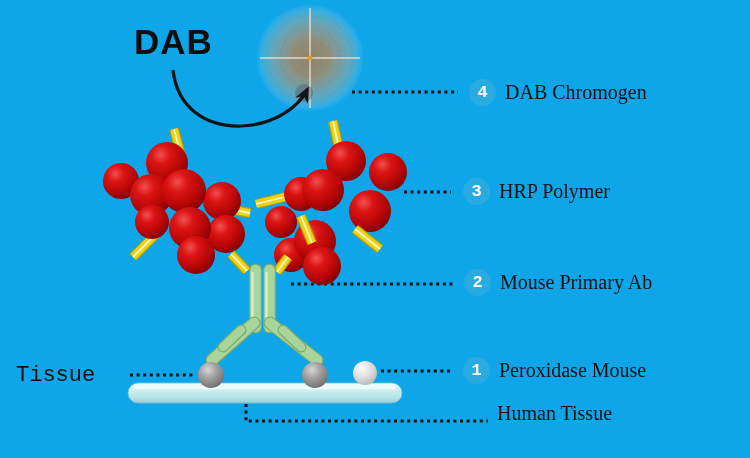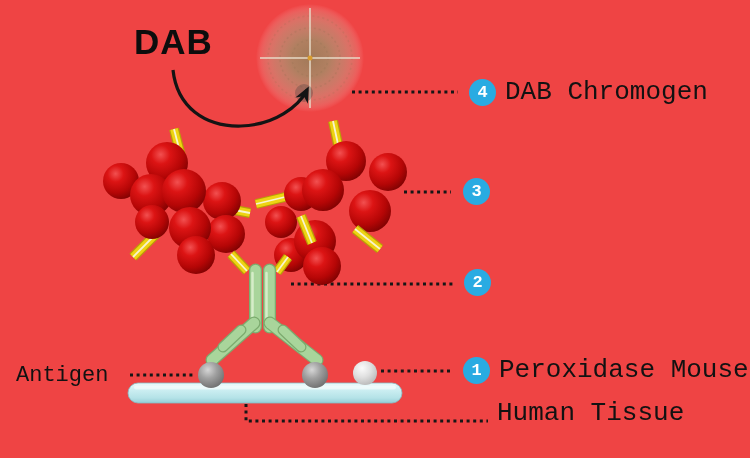--- a/index.html
+++ b/index.html
@@ -1,35 +1,35 @@
 <!DOCTYPE html>
 <html style="--badge: #29ABE2; --polymer-red: #D61010; --linker-yellow: #EFD215; --antibody-green: #A9D59B; --tissue-blue: #C9EEF1; --chromogen-brown: #A6906E; --antigen-gray: #9A9A9A;"><head>
 <meta charset="utf-8">
 <style>
   html,body{margin:0;padding:0;background:#fff;}
   .stage{
-    position:relative;width:750px;height:458px;background:#ef4444;overflow:hidden;
+    position:relative;width:750px;height:458px;background:#0ea5e9;overflow:hidden;
     font-family:"Liberation Mono",monospace;
   }
   .stage svg{position:absolute;left:0;top:0;}
   .dab-title{
     position:absolute;left:134px;top:22px;
     font-family:"Liberation Sans",sans-serif;font-weight:700;font-size:35px;
     letter-spacing:1px;color:#0d0d0d;
   }
   .legend-row{position:absolute;display:flex;gap:9px;align-items:flex-start;}
   .badge{
     width:27px;height:27px;border-radius:50%;
     background:var(--badge,#29ABE2);color:#ffffff;
     font-family:"Liberation Mono",monospace;font-weight:700;font-size:17px;
     display:flex;align-items:center;justify-content:center;flex:0 0 27px;
   }
   .lbl{
-    font-size:26px;line-height:27px;color:#121212;white-space:nowrap;
-    font-family:Liberation Mono, monospace;
+    font-size:20px;line-height:27px;color:#121212;white-space:nowrap;
+    font-family:Liberation Serif, serif;
   }
   .lbl.two-line div{line-height:26px;}
   .antigen-lbl{position:absolute;left:16px;top:362px;font-size:22px;line-height:27px;color:#121212;}
   #row4{left:469px;top:79px;}
   #row3{left:463px;top:178px;}
   #row2{left:464px;top:269px;}
   #row1{left:463px;top:357px;}
   #rowT{left:497px;top:400px;}
 </style>
 </head>
@@ -192,35 +192,37 @@
       <rect x="134" y="385.5" width="262" height="4" rx="2" fill="#ffffff" opacity="0.55"></rect>
     </g>
 
     <circle cx="211" cy="375" r="13" fill="url(#grayG)"></circle>
     <circle cx="315" cy="375" r="13" fill="url(#grayG)"></circle>
     <circle cx="365" cy="373" r="12" fill="url(#liteG)"></circle>
   </svg>
 
   <div class="dab-title">DAB</div>
 
-  <div class="antigen-lbl">Antigen</div>
+  <div class="antigen-lbl">Tissue</div>
 
   <div class="legend-row" id="row4">
     <div class="badge">4</div>
     <div class="lbl">DAB Chromogen</div>
   </div>
 
   <div class="legend-row" id="row3">
     <div class="badge">3</div>
     <div class="lbl two-line">
+      <div>HRP Polymer</div>
     </div>
   </div>
 
   <div class="legend-row" id="row2">
     <div class="badge">2</div>
+    <div class="lbl">Mouse Primary Ab</div>
   </div>
 
   <div class="legend-row" id="row1">
     <div class="badge">1</div>
     <div class="lbl">Peroxidase Mouse</div>
   </div>
 
   <div class="legend-row" id="rowT">
     <div class="lbl">Human Tissue</div>
   </div>

